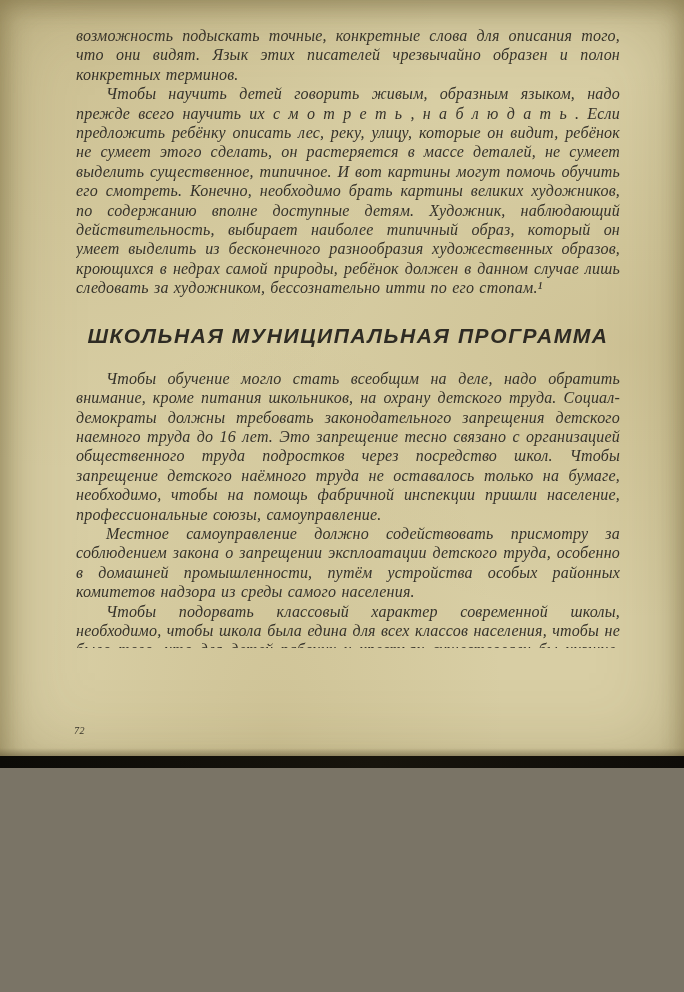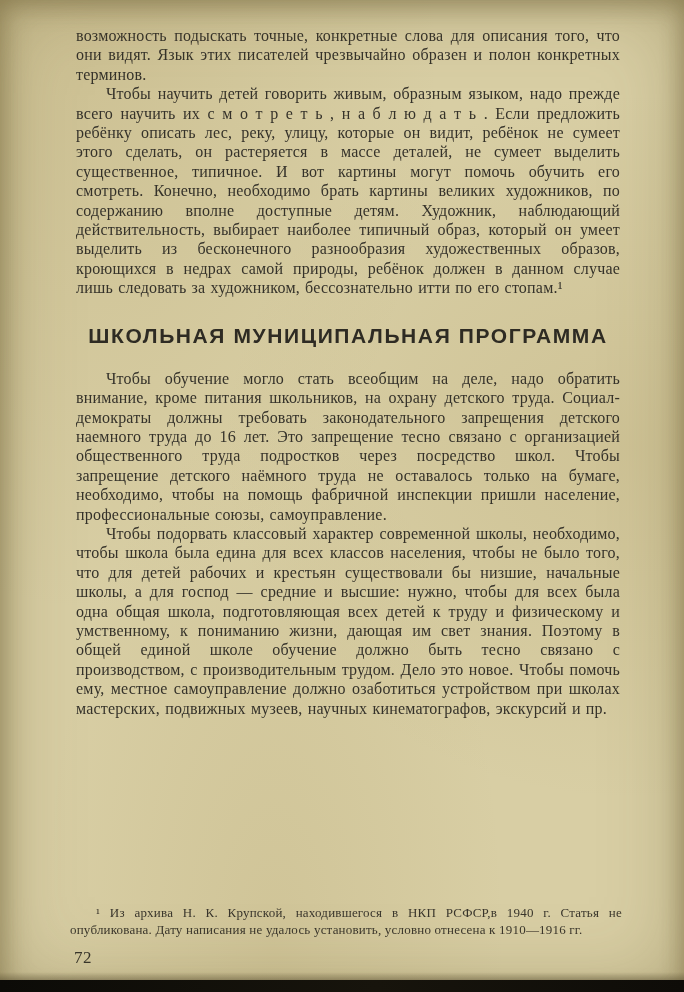--- a/index.html
+++ b/index.html
@@ -3,30 +3,31 @@
 <meta charset="utf-8">
 <style>
   html, body {
     margin: 0;
     padding: 0;
     background: #7a7466;
   }
   .page {
     position: relative;
     width: 684px;
-    height: 992px;
+    height: 768px;
     overflow: hidden;
     background:
       radial-gradient(ellipse at 12% 6%, rgba(150,128,66,.16), transparent 42%),
       radial-gradient(ellipse at 92% 45%, rgba(148,126,64,.14), transparent 46%),
       radial-gradient(ellipse at 40% 95%, rgba(148,126,64,.12), transparent 40%),
       var(--paper, #d8ce a4);
     background-color: var(--paper, #d8cea4);
     font-family: "Liberation Serif", "DejaVu Serif", serif;
     color: var(--ink, #35322a);
+    font-style: italic;
   }
   .vignette {
     position: absolute;
     inset: 0;
     pointer-events: none;
     box-shadow:
       inset 0 0 80px rgba(100,85,40,.35),
       inset 8px 0 24px rgba(95,80,38,.22),
       inset -6px 0 20px rgba(95,80,38,.18),
       inset 0 10px 22px rgba(95,80,38,.18);
@@ -73,22 +74,22 @@
     font-size: 13px;
     line-height: 16.5px;
     text-align: justify;
     text-indent: 26px;
     letter-spacing: .2px;
     color: #3a362c;
   }
   .page-number {
     position: absolute;
     left: 74px;
-    bottom: 24px;
-    font-size: 17px;
+    bottom: 32px;
+    font-size: 10px;
     letter-spacing: .5px;
     z-index: 1;
   }
   .scan-edge-bottom {
     position: absolute;
     left: 0;
     right: 0;
     bottom: 0;
     height: 12px;
     background: linear-gradient(to right, #0c0b07, #17140c 55%, #0e0c08);
@@ -109,26 +110,24 @@
 
 <div class="page">
 
   <div class="content">
     <p class="no-indent">возможность подыскать точные, конкретные слова для описания того, что они видят. Язык этих писателей чрезвычайно образен и полон конкретных терминов.</p>
     <p>Чтобы научить детей говорить живым, образным языком, надо прежде всего научить их с м о т р е т ь ,  н а б л ю д а т ь .  Если предложить ребёнку описать лес, реку, улицу, которые он видит, ребёнок не сумеет этого сделать, он растеряется в массе деталей, не сумеет выделить существенное, типичное. И вот картины могут помочь обучить его смотреть. Конечно, необходимо брать картины великих художников, по содержанию вполне доступные детям. Художник, наблюдающий действительность, выбирает наиболее типичный образ, который он умеет выделить из бесконечного разнообразия художественных образов, кроющихся в недрах самой природы, ребёнок должен в данном случае лишь следовать за художником, бессознательно итти по его стопам.¹</p>
 
     <h2 class="section-heading">ШКОЛЬНАЯ МУНИЦИПАЛЬНАЯ ПРОГРАММА</h2>
 
     <p>Чтобы обучение могло стать всеобщим на деле, надо обратить внимание, кроме питания школьников, на охрану детского труда. Социал-демократы должны требовать законодательного запрещения детского наемного труда до 16 лет. Это запрещение тесно связано с организацией общественного труда подростков через посредство школ. Чтобы запрещение детского наёмного труда не оставалось только на бумаге, необходимо, чтобы на помощь фабричной инспекции пришли население, профессиональные союзы, самоуправление.</p>
+    <p>Местное самоуправление должно содействовать присмотру за соблюдением закона о запрещении эксплоатации детского труда, особенно в домашней промышленности, путём устройства особых районных комитетов надзора из среды самого населения.</p>
     <p>Чтобы подорвать классовый характер современной школы, необходимо, чтобы школа была едина для всех классов населения, чтобы не было того, что для детей рабочих и крестьян существовали бы низшие, начальные школы, а для господ — средние и высшие: нужно, чтобы для всех была одна общая школа, подготовляющая всех детей к труду и физическому и умственному, к пониманию жизни, дающая им свет знания. Поэтому в общей единой школе обучение должно быть тесно связано с производством, с производительным трудом. Дело это новое. Чтобы помочь ему, местное самоуправление должно озаботиться устройством при школах мастерских, подвижных музеев, научных кинематографов, экскурсий и пр.</p>
   </div>
 
-  <div class="footnote-wrap">
-    <div class="footnote">¹ Из архива Н. К. Крупской, находившегося в НКП РСФСР,в 1940 г. Статья не опубликована. Дату написания не удалось установить, условно отнесена к 1910—1916 гг.</div>
-  </div>
 
   <div class="page-number">72</div>
 
   <div class="vignette"></div>
   <div class="scan-shadow-above-edge"></div>
   <div class="scan-edge-bottom"></div>
 
 </div>
 
 </body></html>

